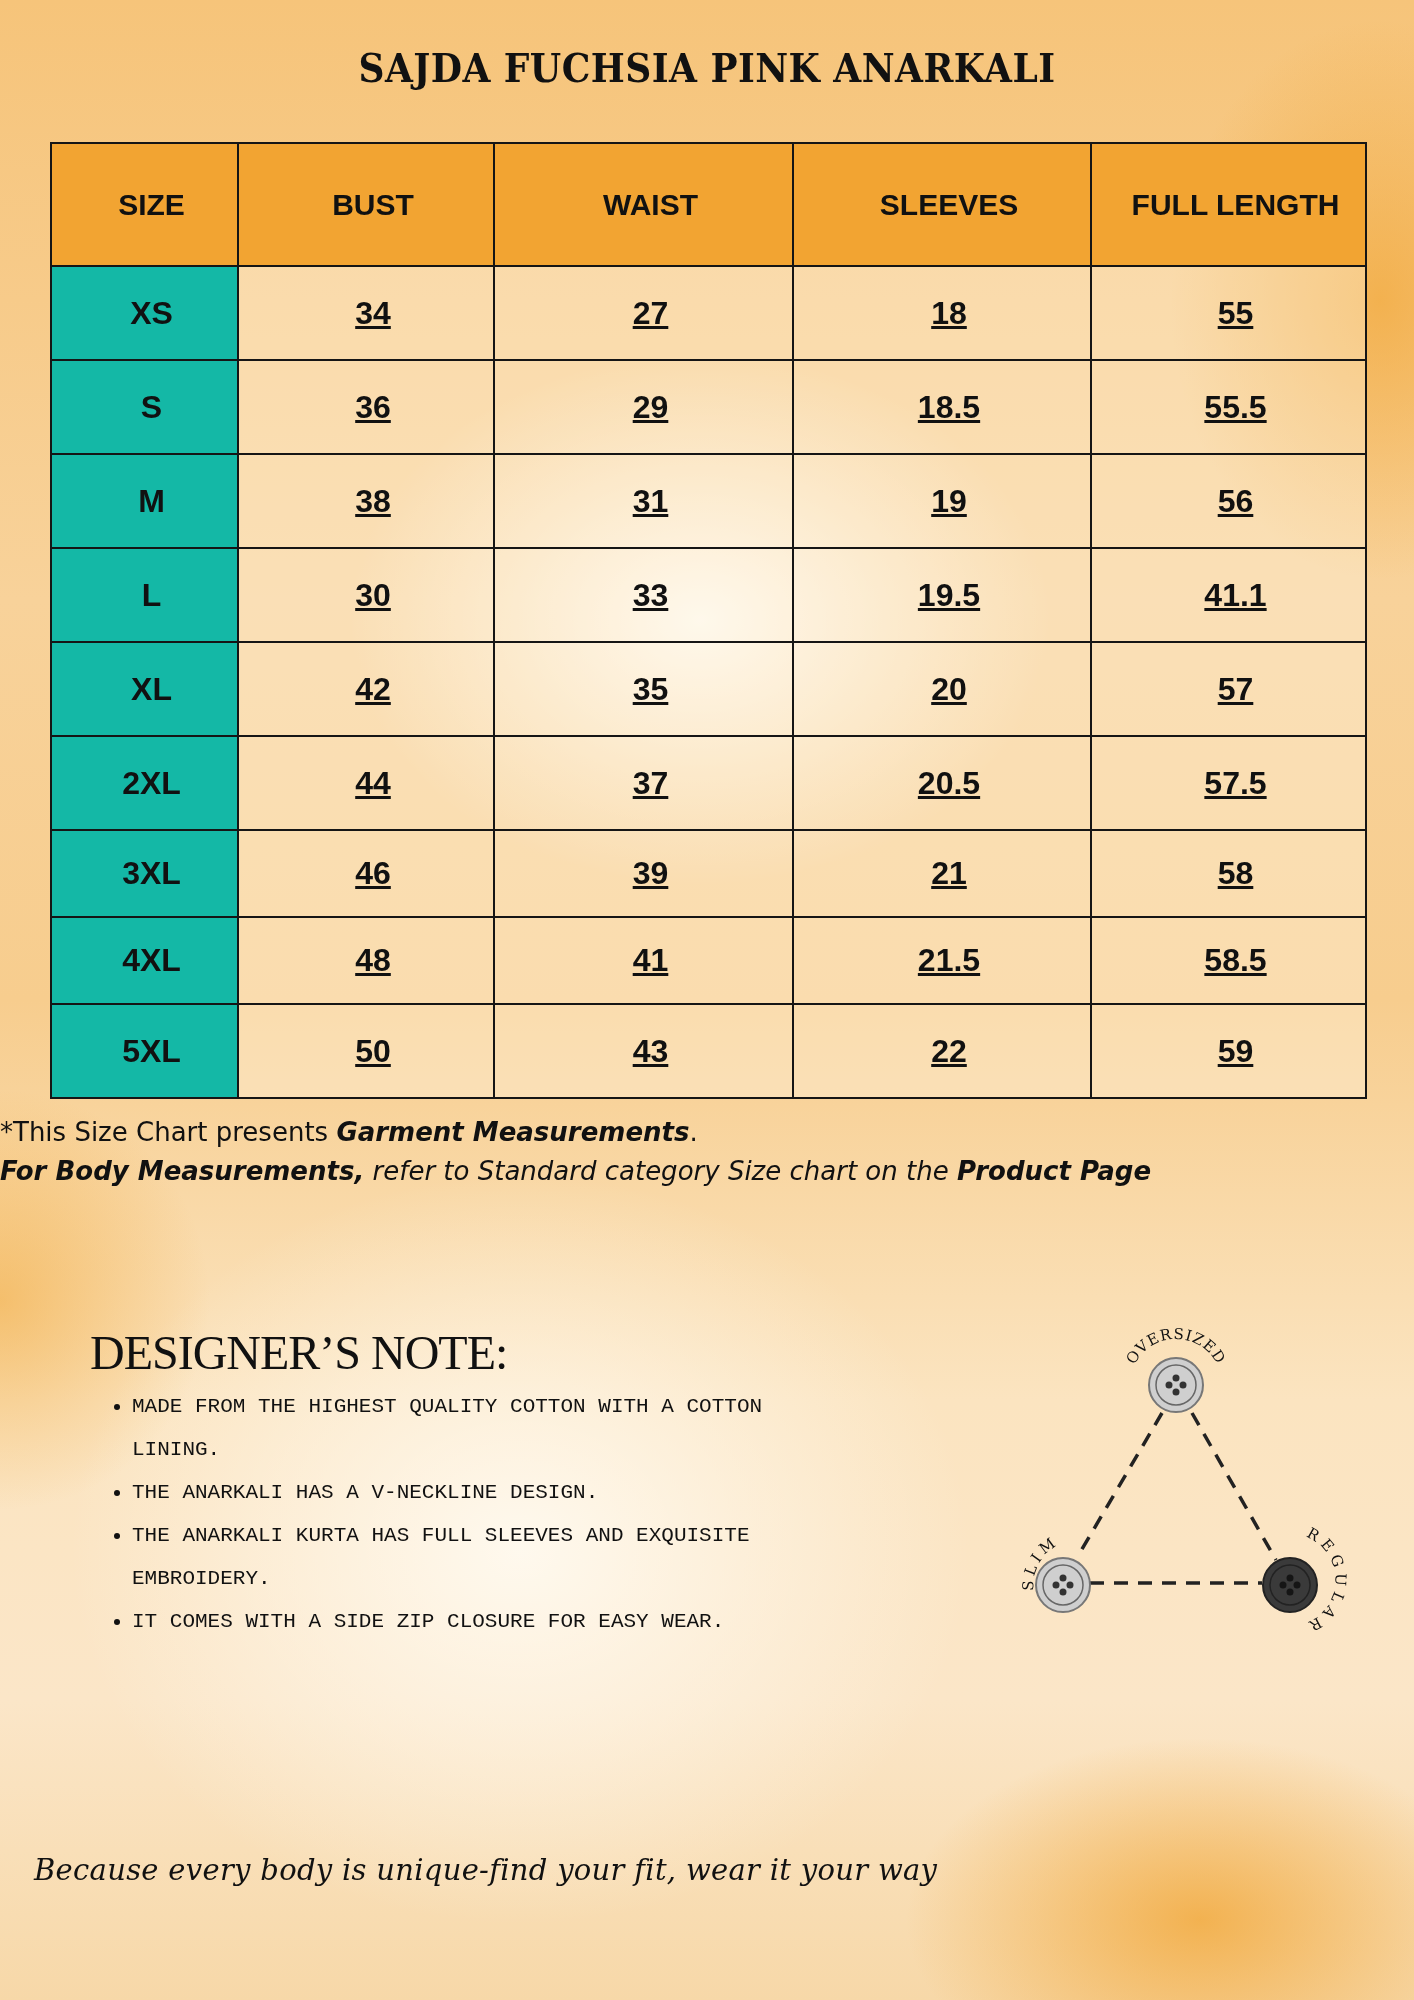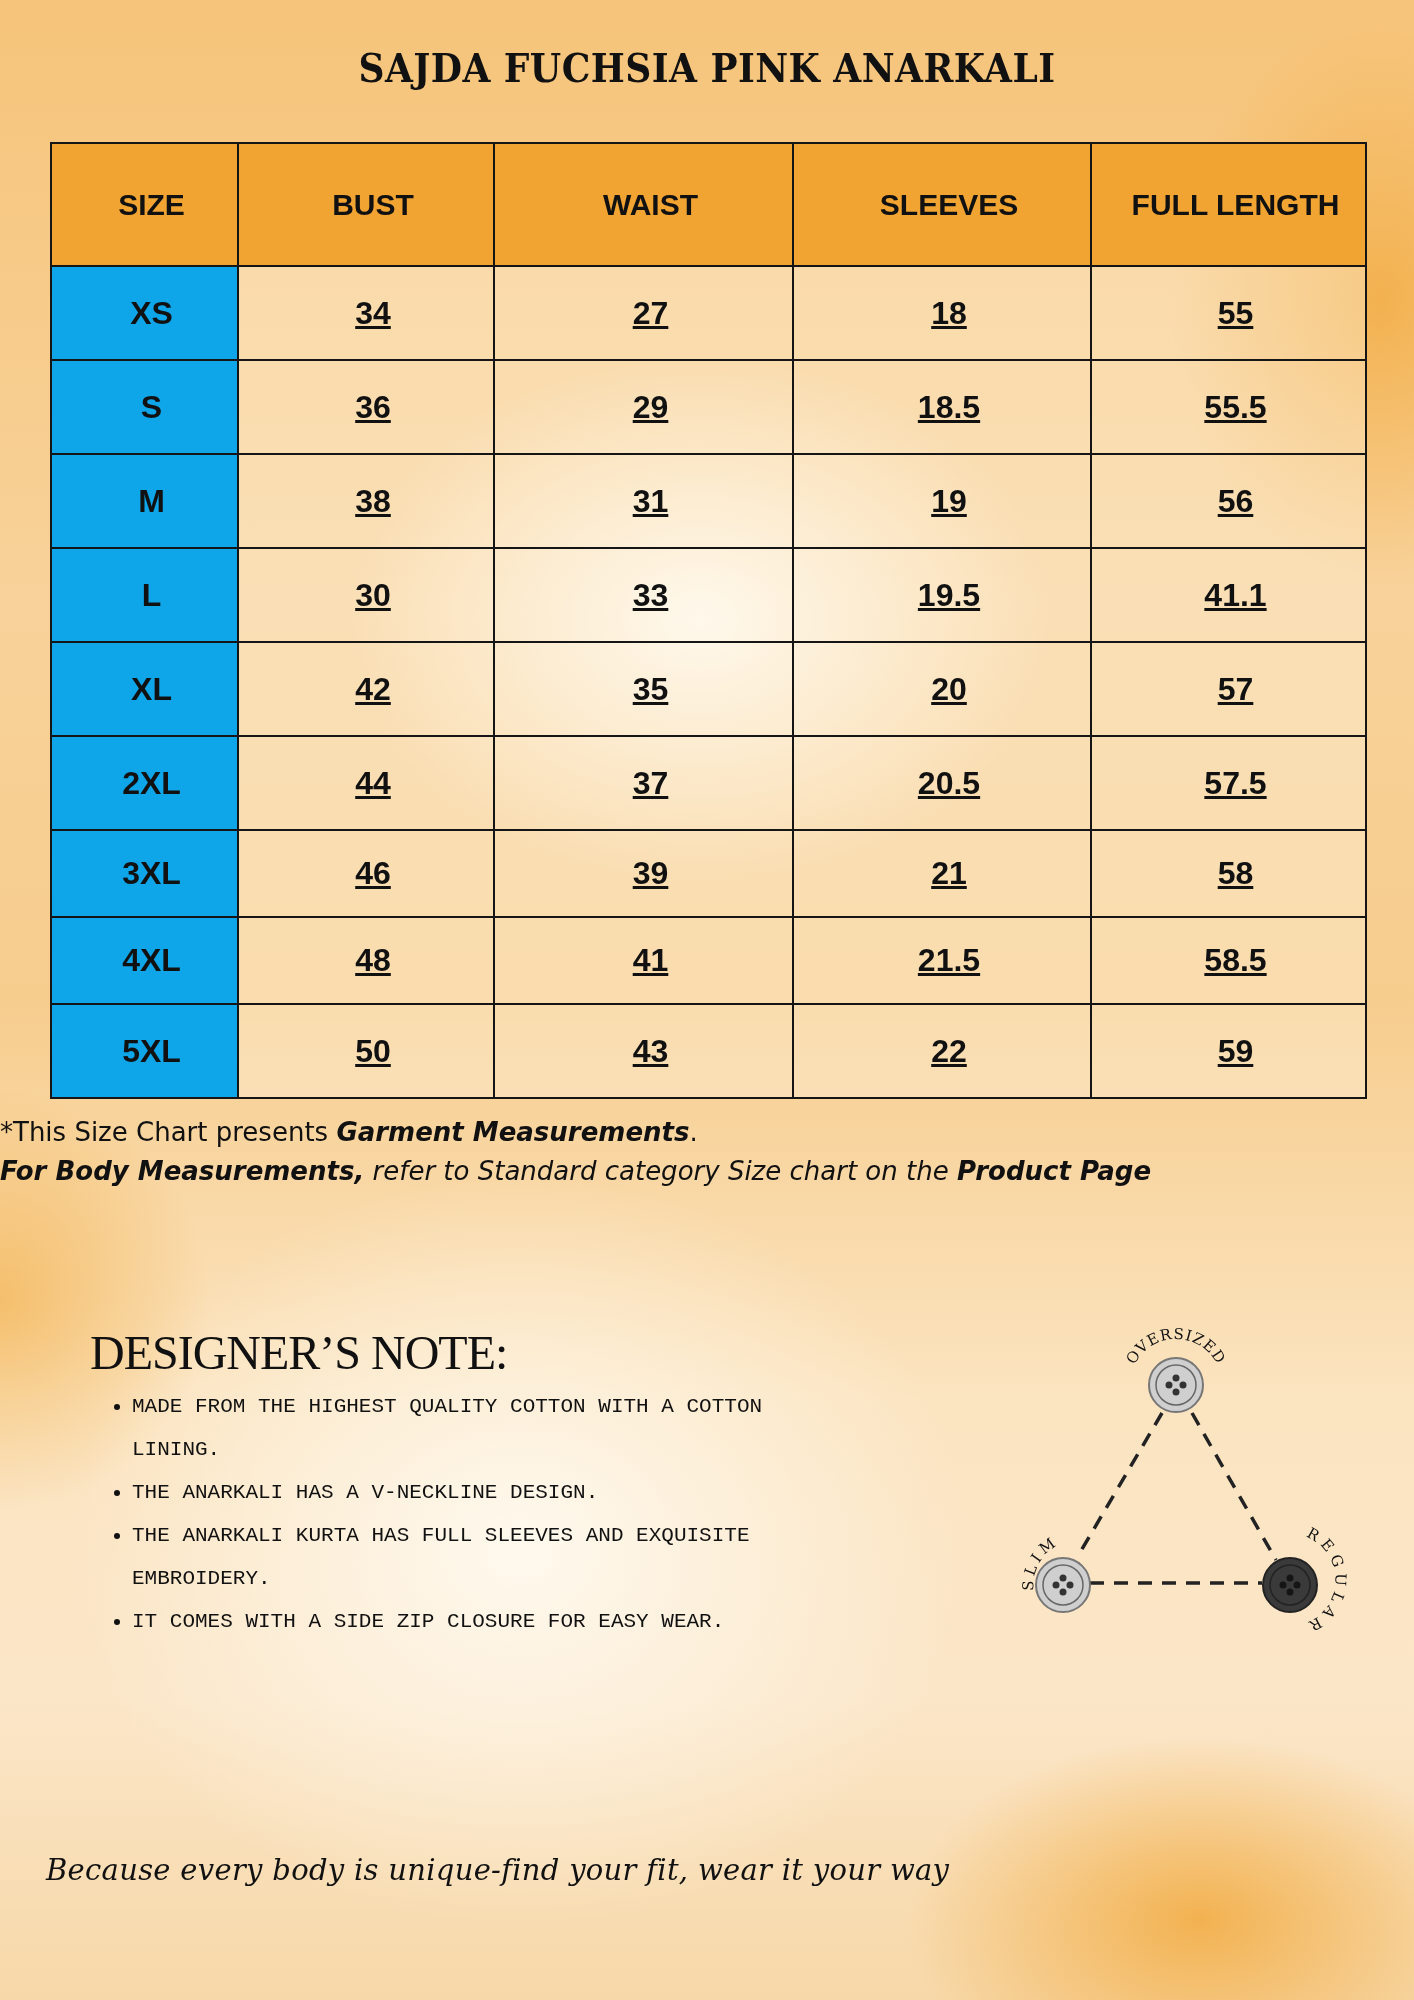--- a/index.html
+++ b/index.html
@@ -27,21 +27,21 @@
     }
     .size-table th, .size-table td {
       border: 2px solid #151515; text-align: center; font-weight: bold;
       font-family: "Liberation Sans", sans-serif;
       padding-left: 15px;
     }
     .size-table th {
       background: #f2a432; height: 119px; font-size: 30px; color: #111;
     }
     .size-table td { font-size: 32px; color: #111; }
-    .size-table td.size-col { background: #0ea5e9; }
+    .size-table td.size-col { background: #14b8a6; }
     .size-table td.val { background: rgba(255,248,235,0.35); text-decoration: underline; }
     .size-table tr.r-std td { height: 90px; }
     .size-table tr.r-short td { height: 83px; }
     .size-table tr.r-last td { height: 90px; }
 
     .note-line {
       position: absolute; left: 0; width: 1414px; text-align: left;
       font-family: "DejaVu Sans", sans-serif; font-size: 26px; color: #111;
     }
     .note-line b { font-weight: bold; }
@@ -56,21 +56,20 @@
       position: absolute; left: 100px; top: 1385px; width: 700px;
       margin: 0; padding: 0 0 0 32px;
       font-family: Liberation Mono, monospace; font-size: 21px; line-height: 43px; color: #111;
     }
     ul.notes li { padding-left: 0; }
 
     .tagline {
       position: absolute; left: 34px; top: 1853px;
       font-family: "DejaVu Serif", serif; font-style: italic; font-size: 29px; color: #111;
       letter-spacing: 0.3px;
-      margin-left: 12px;
     }
     .fit-diagram { position: absolute; left: 1000px; top: 1320px; width: 360px; height: 340px; }
   </style>
 </head>
 <body>
 
 <div class="title">SAJDA FUCHSIA PINK ANARKALI</div>
 
 <table class="size-table">
   <colgroup>

